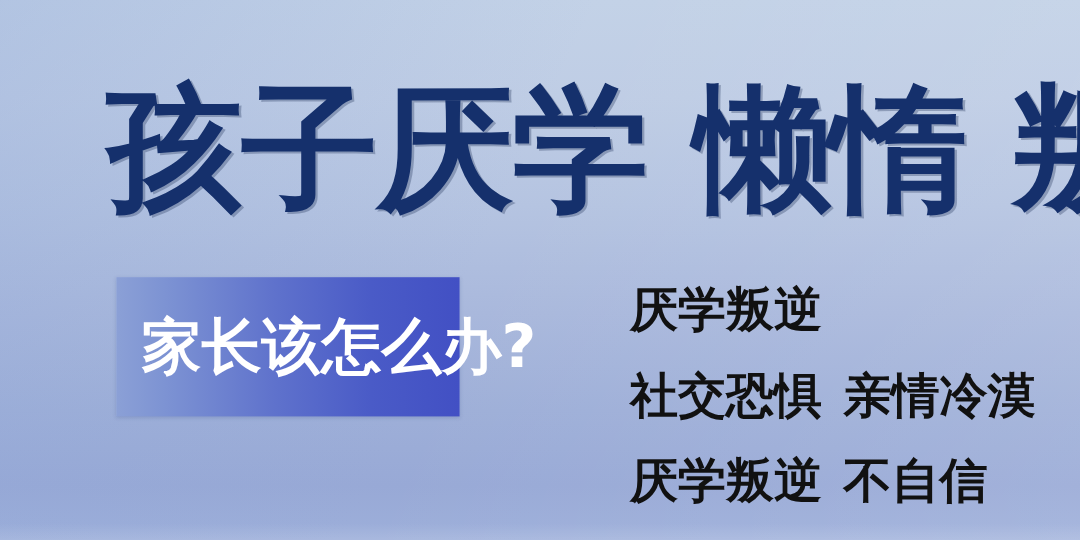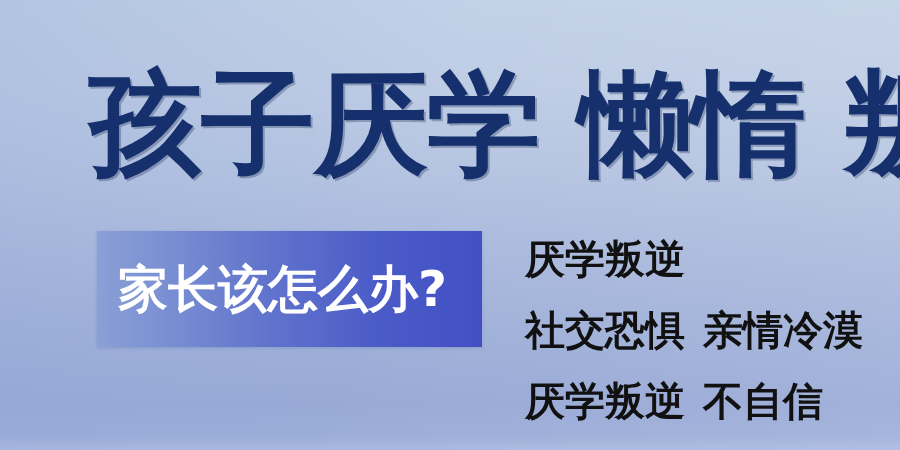--- a/index.html
+++ b/index.html
@@ -69,21 +69,21 @@
     font-weight: 700;
     letter-spacing: -1px;
     text-shadow: 2px 2px 0 rgba(12,28,70,0.28);
     z-index: 3;
   }
 
   .badge {
     position: absolute;
     left: 97px;
     top: 231px;
-    width: 385px;
+    width: 286px;
     height: 116px;
     z-index: 3;
     background: linear-gradient(90deg,
         #8ba0d6 0%,
         #7d93d3 14%,
         #5f72cc 46%,
         #4a5bc7 74%,
         #4250c4 100%);
     display: flex;
     align-items: center;

